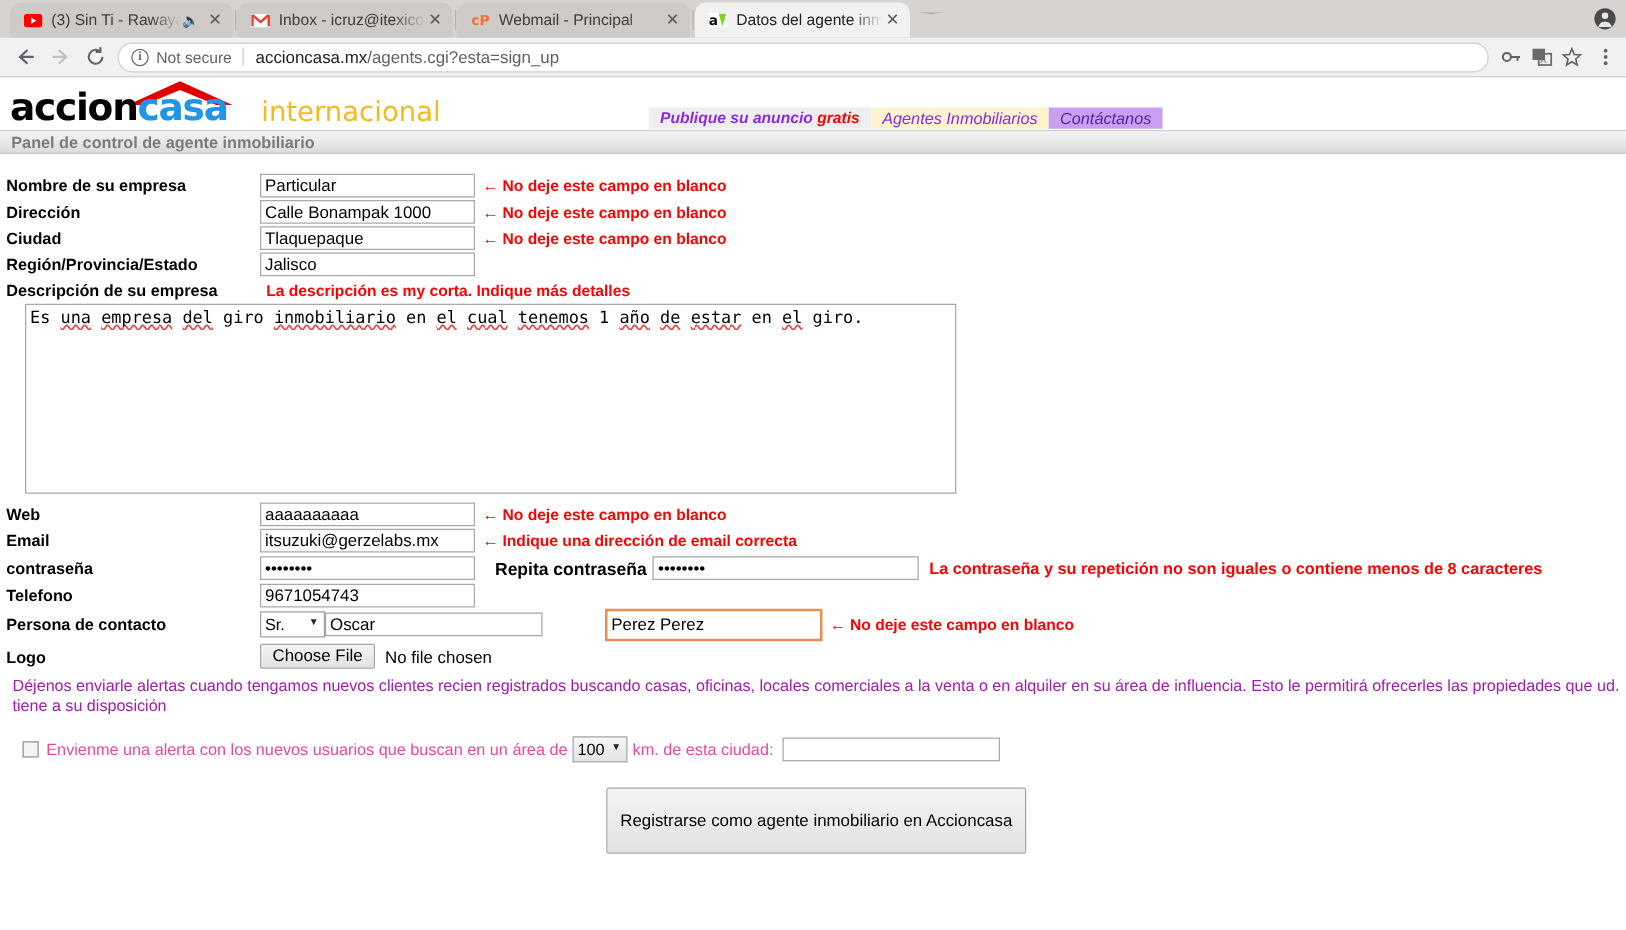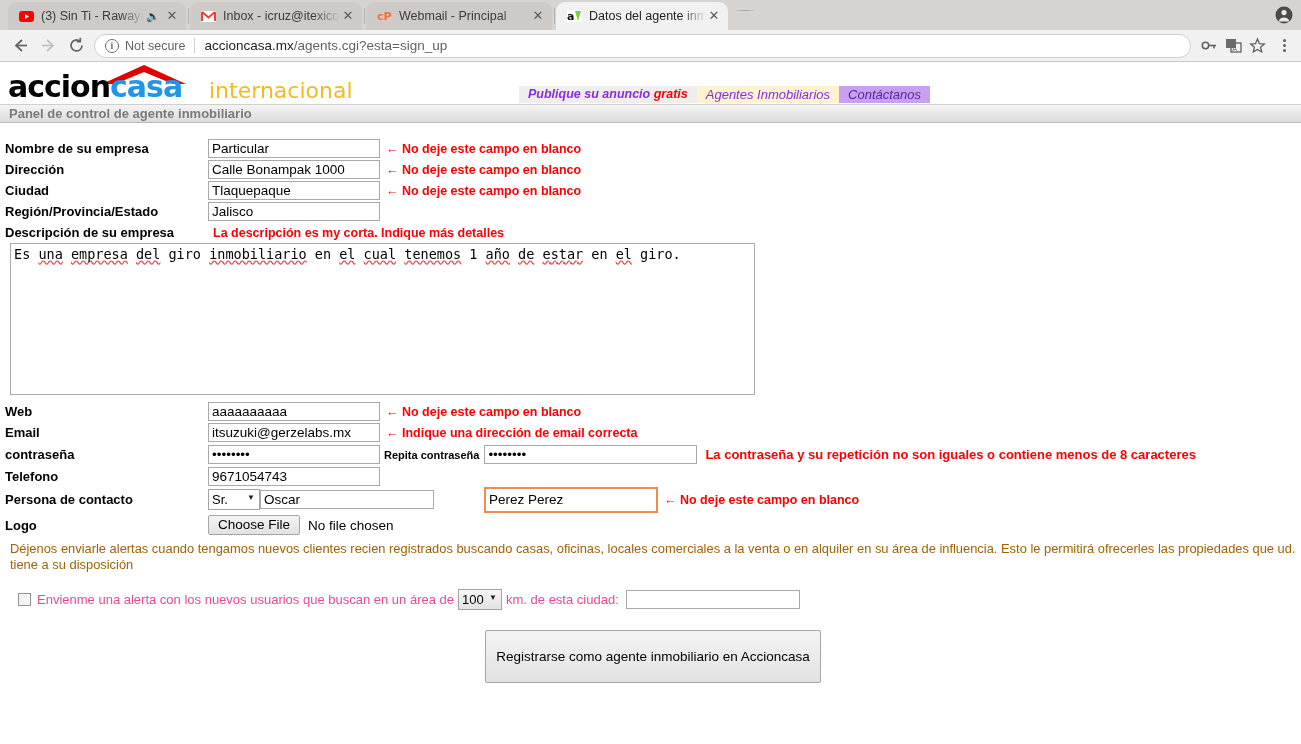--- a/index.html
+++ b/index.html
@@ -278,21 +278,21 @@
     margin-left: 5px;
   }
   #desc-hint {
     font-size: 12px;
     color: #000;
     margin: 2px 0 2px 5px;
     line-height: 14px;
   }
   #desc-textarea {
     display: block;
-    margin-left: 5px;
+    margin-left: 15px;
     width: 745px;
     height: 152px;
     border: 1px solid #a9a9a9;
     font-family: "DejaVu Sans Mono", monospace;
     font-size: 13.5px;
     line-height: 17px;
     padding: 2px 3px;
     color: #000;
     resize: none;
     outline: none;
@@ -301,22 +301,22 @@
     background: #fff;
   }
   .sp-err {
     text-decoration: underline wavy #e44b4b;
     text-decoration-skip-ink: none;
   }
 
   
   .prow { display: flex; align-items: center; height: 23px; }
   .pw-label2 {
-    font-size: 11px; font-weight: bold; color: #000;
-    margin-left: 4px; white-space: nowrap; text-align: center;
+    font-size: 14px; font-weight: bold; color: #000;
+    margin-left: 16px; white-space: nowrap; text-align: center;
   }
   .ftext.pw2 { width: 213px; flex: 0 0 213px; margin-left: 5px; }
   .pw-err {
     font-size: 13px; font-weight: bold; color: #ff0000;
     margin-left: 8px; white-space: nowrap;
   }
 
   
   .crow { display: flex; align-items: center; height: 25px; }
   #title-select {
@@ -353,21 +353,21 @@
     border: 1px solid #a6a6a6;
     background: linear-gradient(to bottom, #f4f4f4, #e2e2e2);
     color: #000;
     border-radius: 2px;
     line-height: 18px;
   }
   #file-status { font-size: 13.5px; color: #000; margin-left: 8px; }
 
   #alert-paragraph {
     font-size: 12.9px;
-    color: #a16207;
+    color: #a21caf;
     margin: 3px 0 16px 5px;
     width: 1290px;
     line-height: 15.5px;
   }
   #alert-row {
     display: flex; align-items: center;
     margin: 7px 0 0 5px;
     height: 22px;
   }
   #alert-check {

